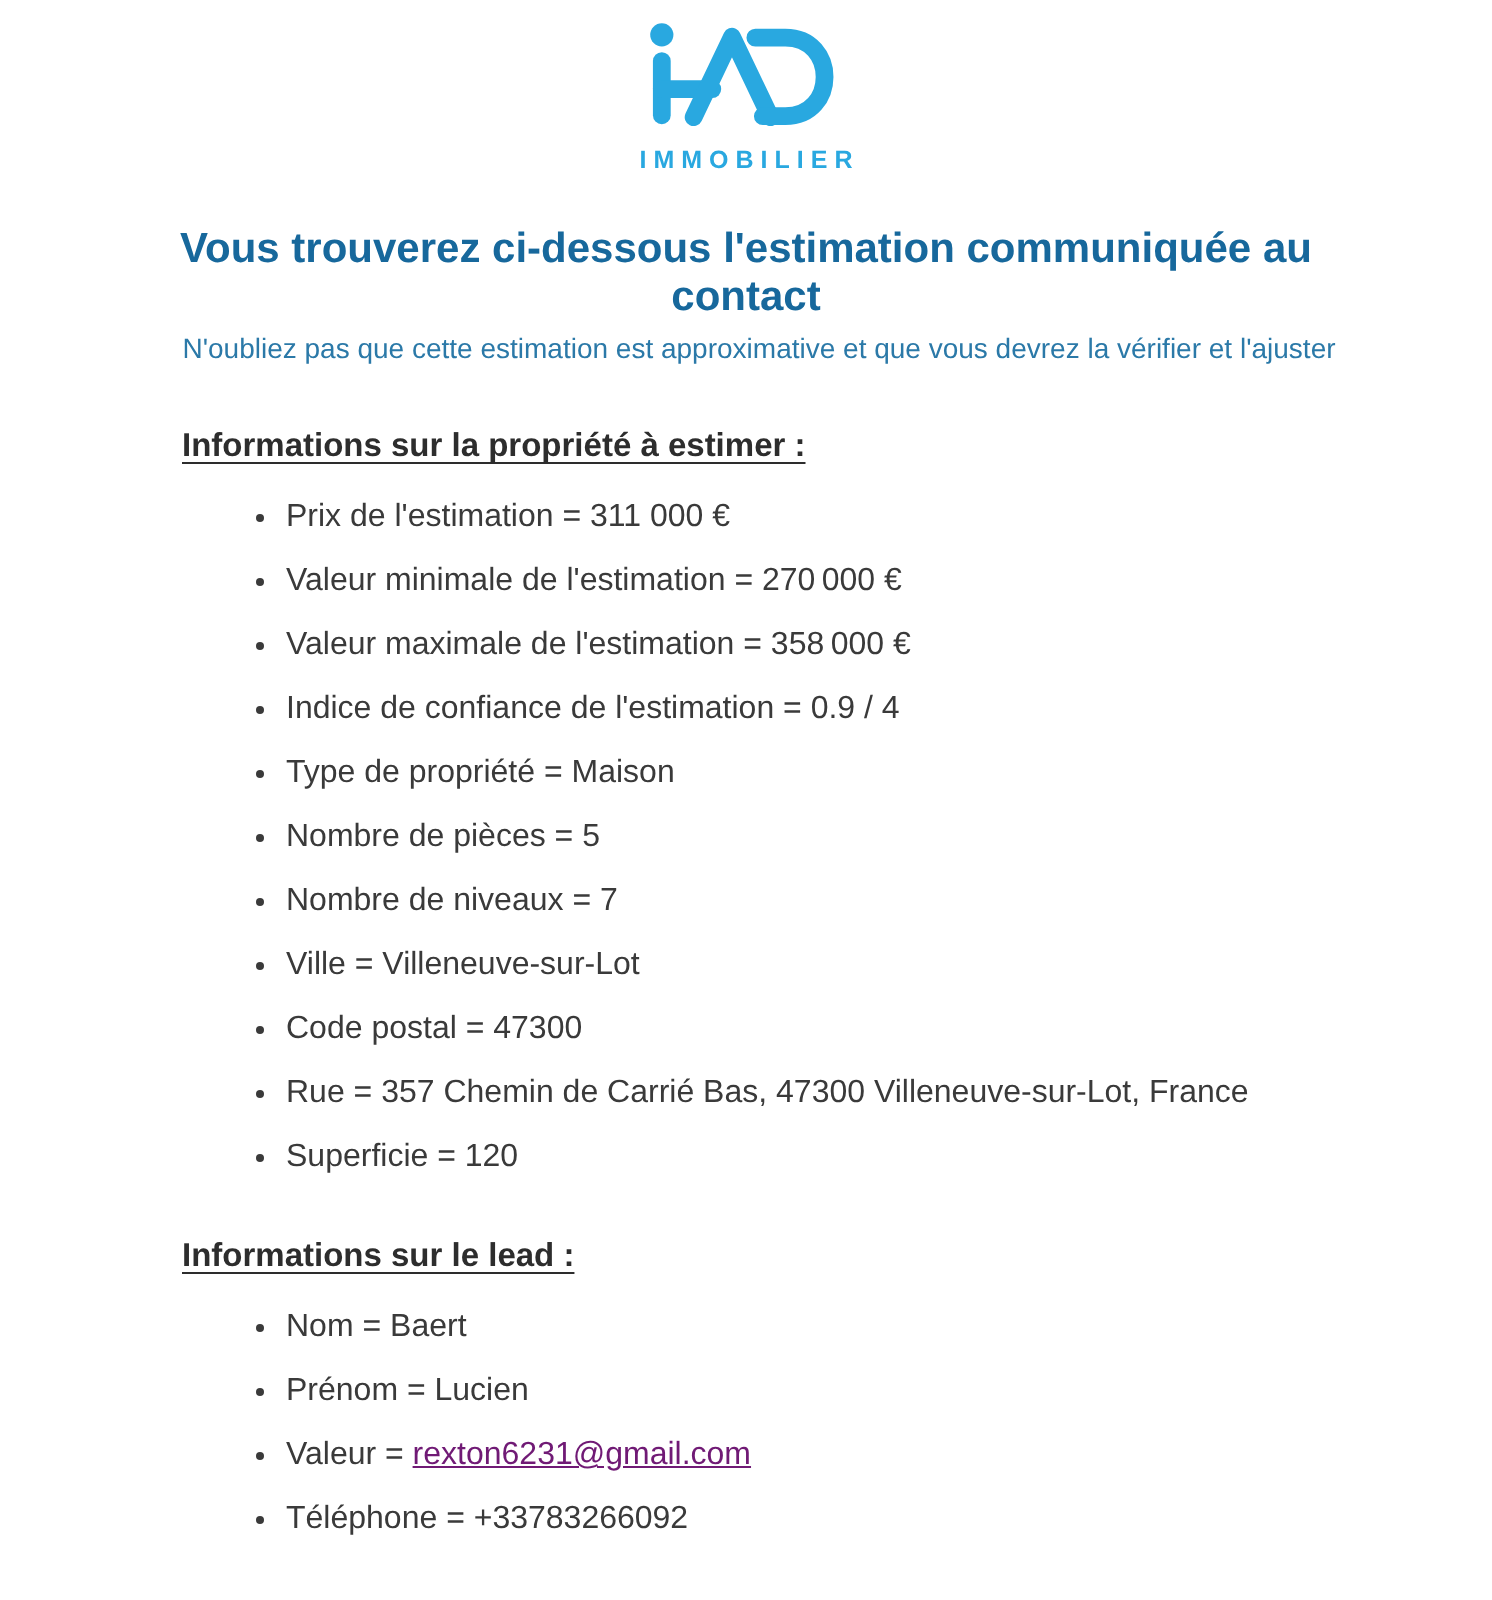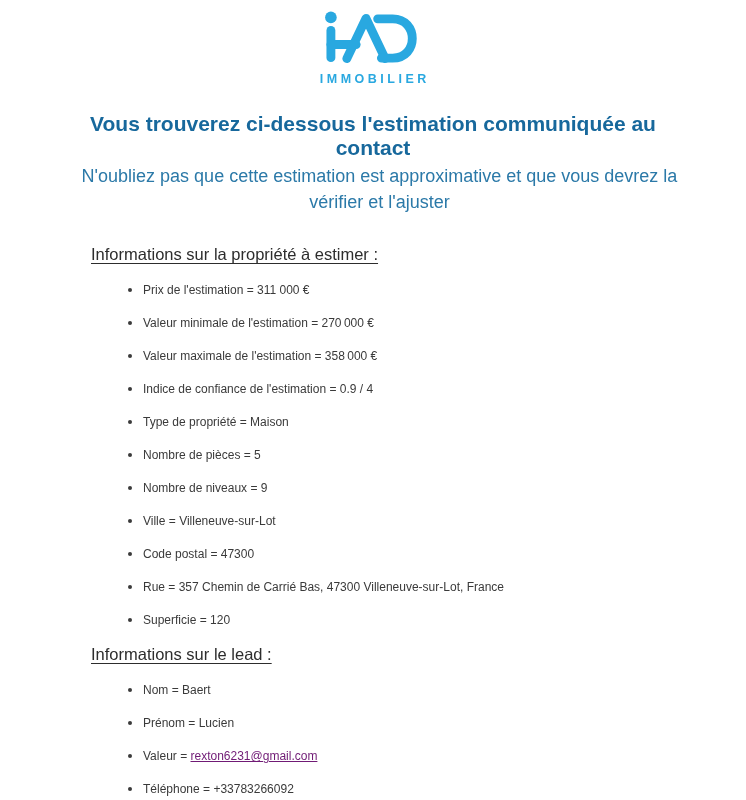--- a/index.html
+++ b/index.html
@@ -41,44 +41,44 @@
     margin-top: 26px;
   }
   .intro h1 {
     margin: 0;
     font-size: 21px;
     font-weight: bold;
     color: #17689c;
   }
   .intro .note {
     margin: 3px 0 0 13px;
-    font-size: 18px;
+    font-size: 14px;
     line-height: 1.45;
     color: #2b79a8;
   }
 
   
   .section-heading {
     margin: 30px 0 0 36px;
     font-size: 16.5px;
-    font-weight: normal;
+    font-weight: bold;
     color: #2d2d2d;
     text-decoration: underline;
     text-underline-offset: 3px;
   }
   .section-heading.lead {
-    margin-top: 16px;
+    margin-top: 32px;
   }
   ul.info-list {
     margin: 17px 0 0 36px;
     padding-left: 52px;
     list-style-type: disc;
   }
   ul.info-list li {
-    font-size: 12px;
+    font-size: 16px;
     line-height: 17px;
     color: #3a3a3a;
     margin-bottom: 15px;
   }
   ul.info-list li::marker {
     color: #3a3a3a;
     font-size: 13px;
   }
   a.email-link {
     color: #701a75;
@@ -114,21 +114,21 @@
   </div>
 
   <h2 class="section-heading">Informations sur la propriété à estimer :</h2>
   <ul class="info-list">
     <li>Prix de l'estimation = 311 000 €</li>
     <li>Valeur minimale de l'estimation = 270 000 €</li>
     <li>Valeur maximale de l'estimation = 358 000 €</li>
     <li>Indice de confiance de l'estimation = 0.9 / 4</li>
     <li>Type de propriété = Maison</li>
     <li>Nombre de pièces = 5</li>
-    <li>Nombre de niveaux = 9</li>
+    <li>Nombre de niveaux = 7</li>
     <li>Ville = Villeneuve-sur-Lot</li>
     <li>Code postal = 47300</li>
     <li>Rue = 357 Chemin de Carrié Bas, 47300 Villeneuve-sur-Lot, France</li>
     <li>Superficie = 120</li>
   </ul>
 
   <h2 class="section-heading lead">Informations sur le lead :</h2>
   <ul class="info-list">
     <li>Nom = Baert</li>
     <li>Prénom = Lucien</li>

